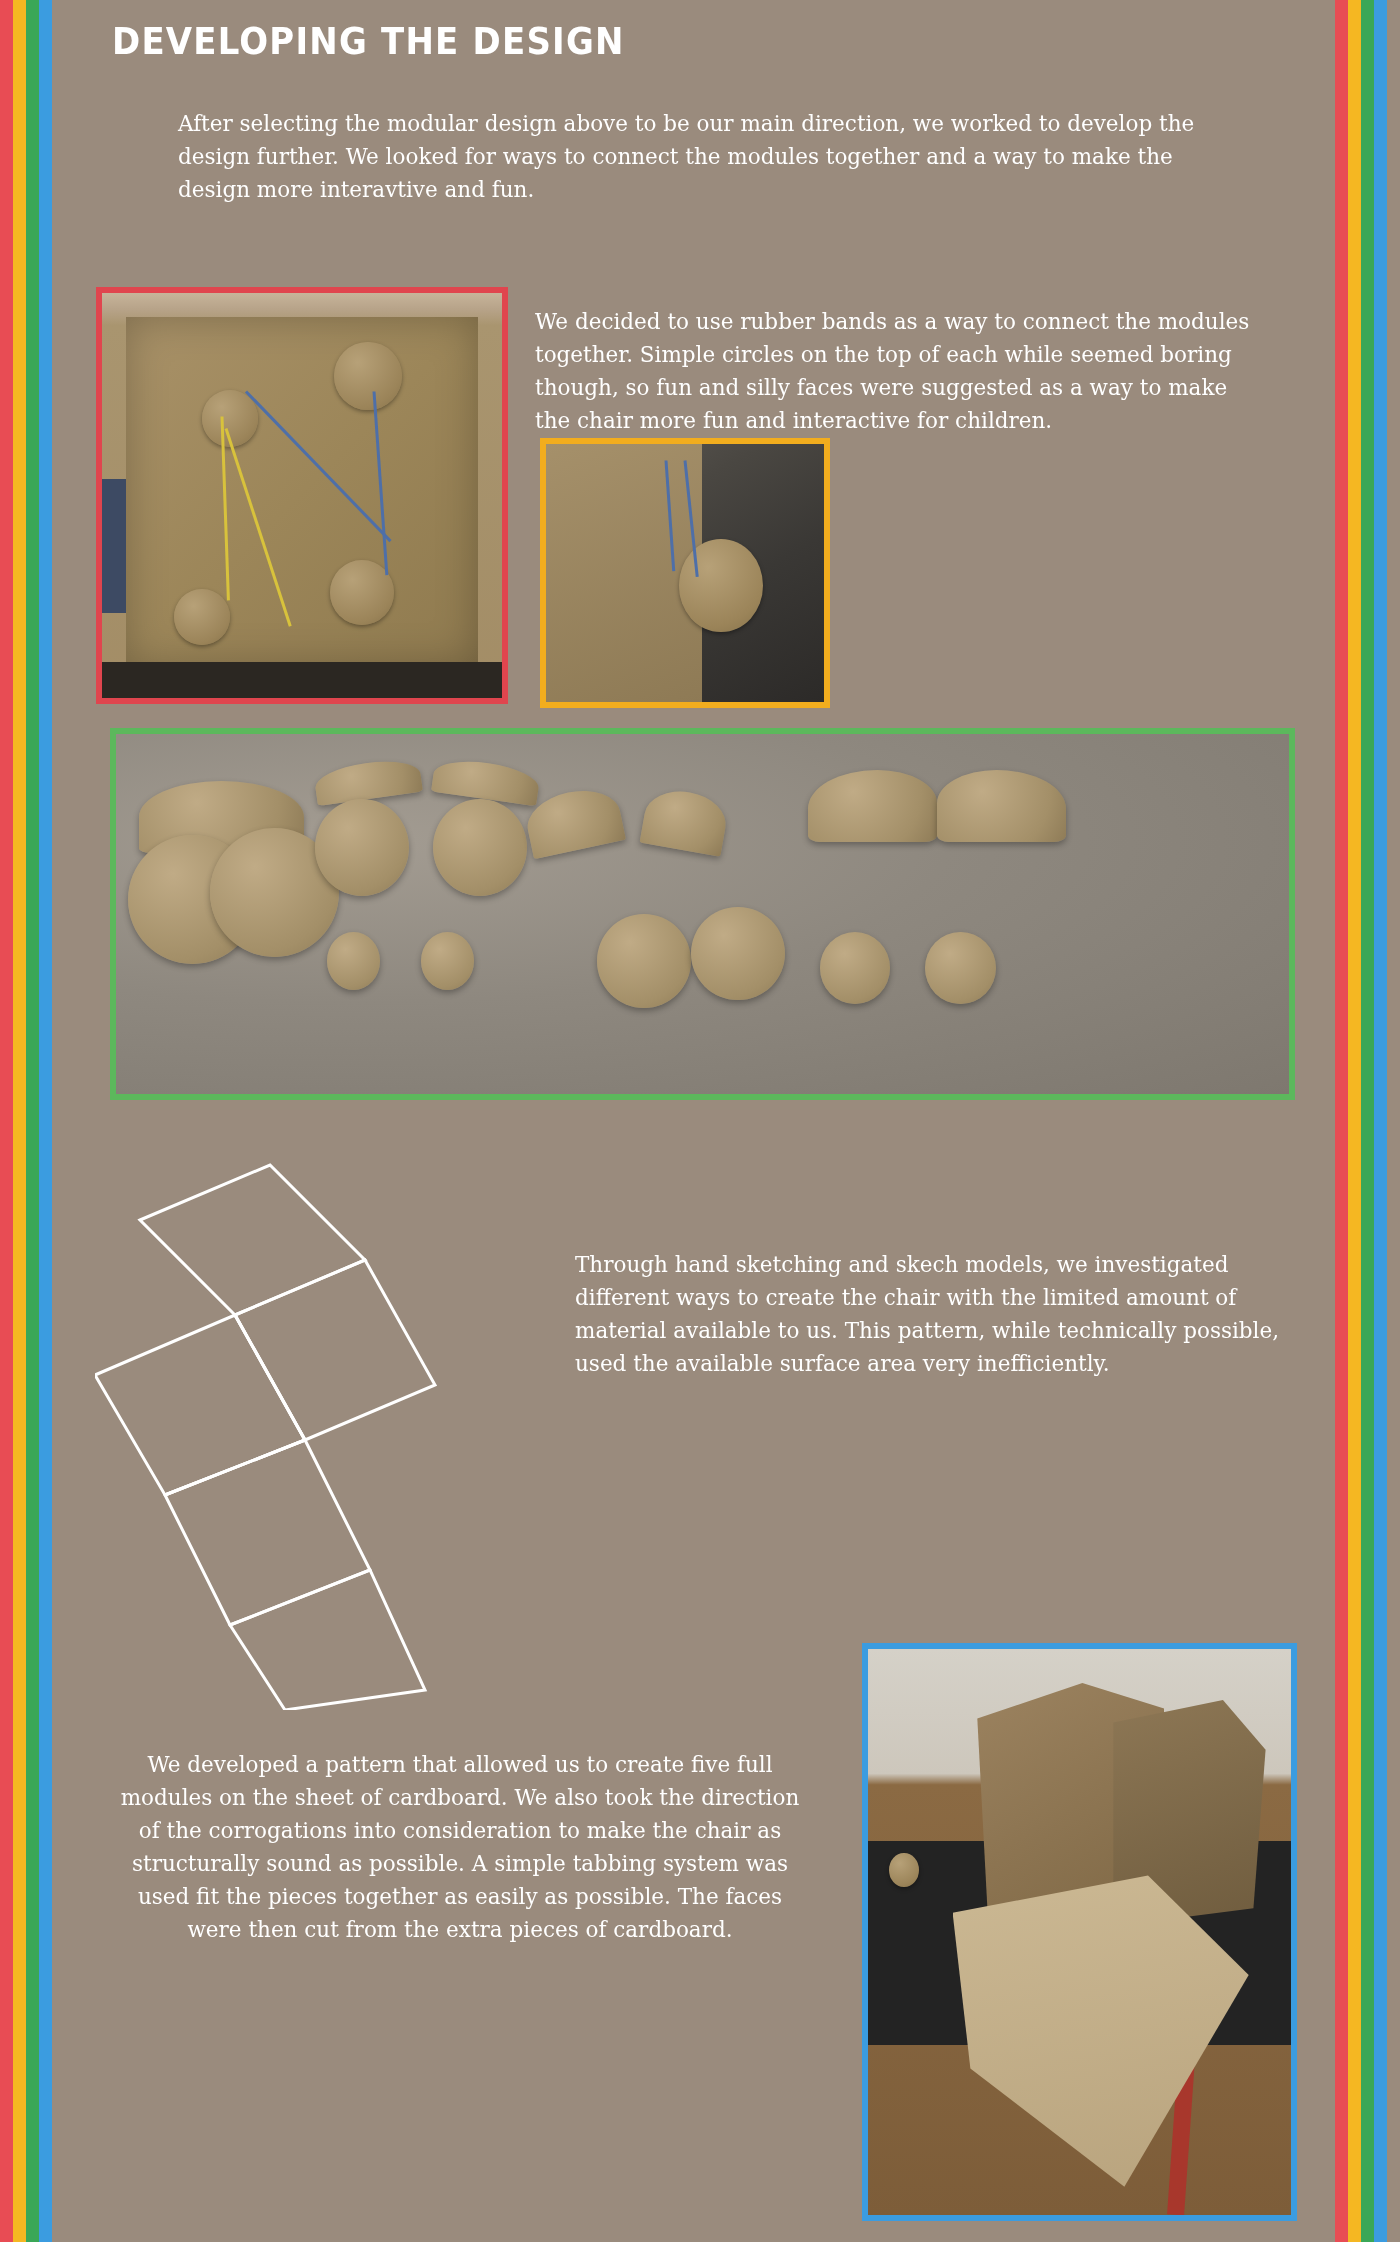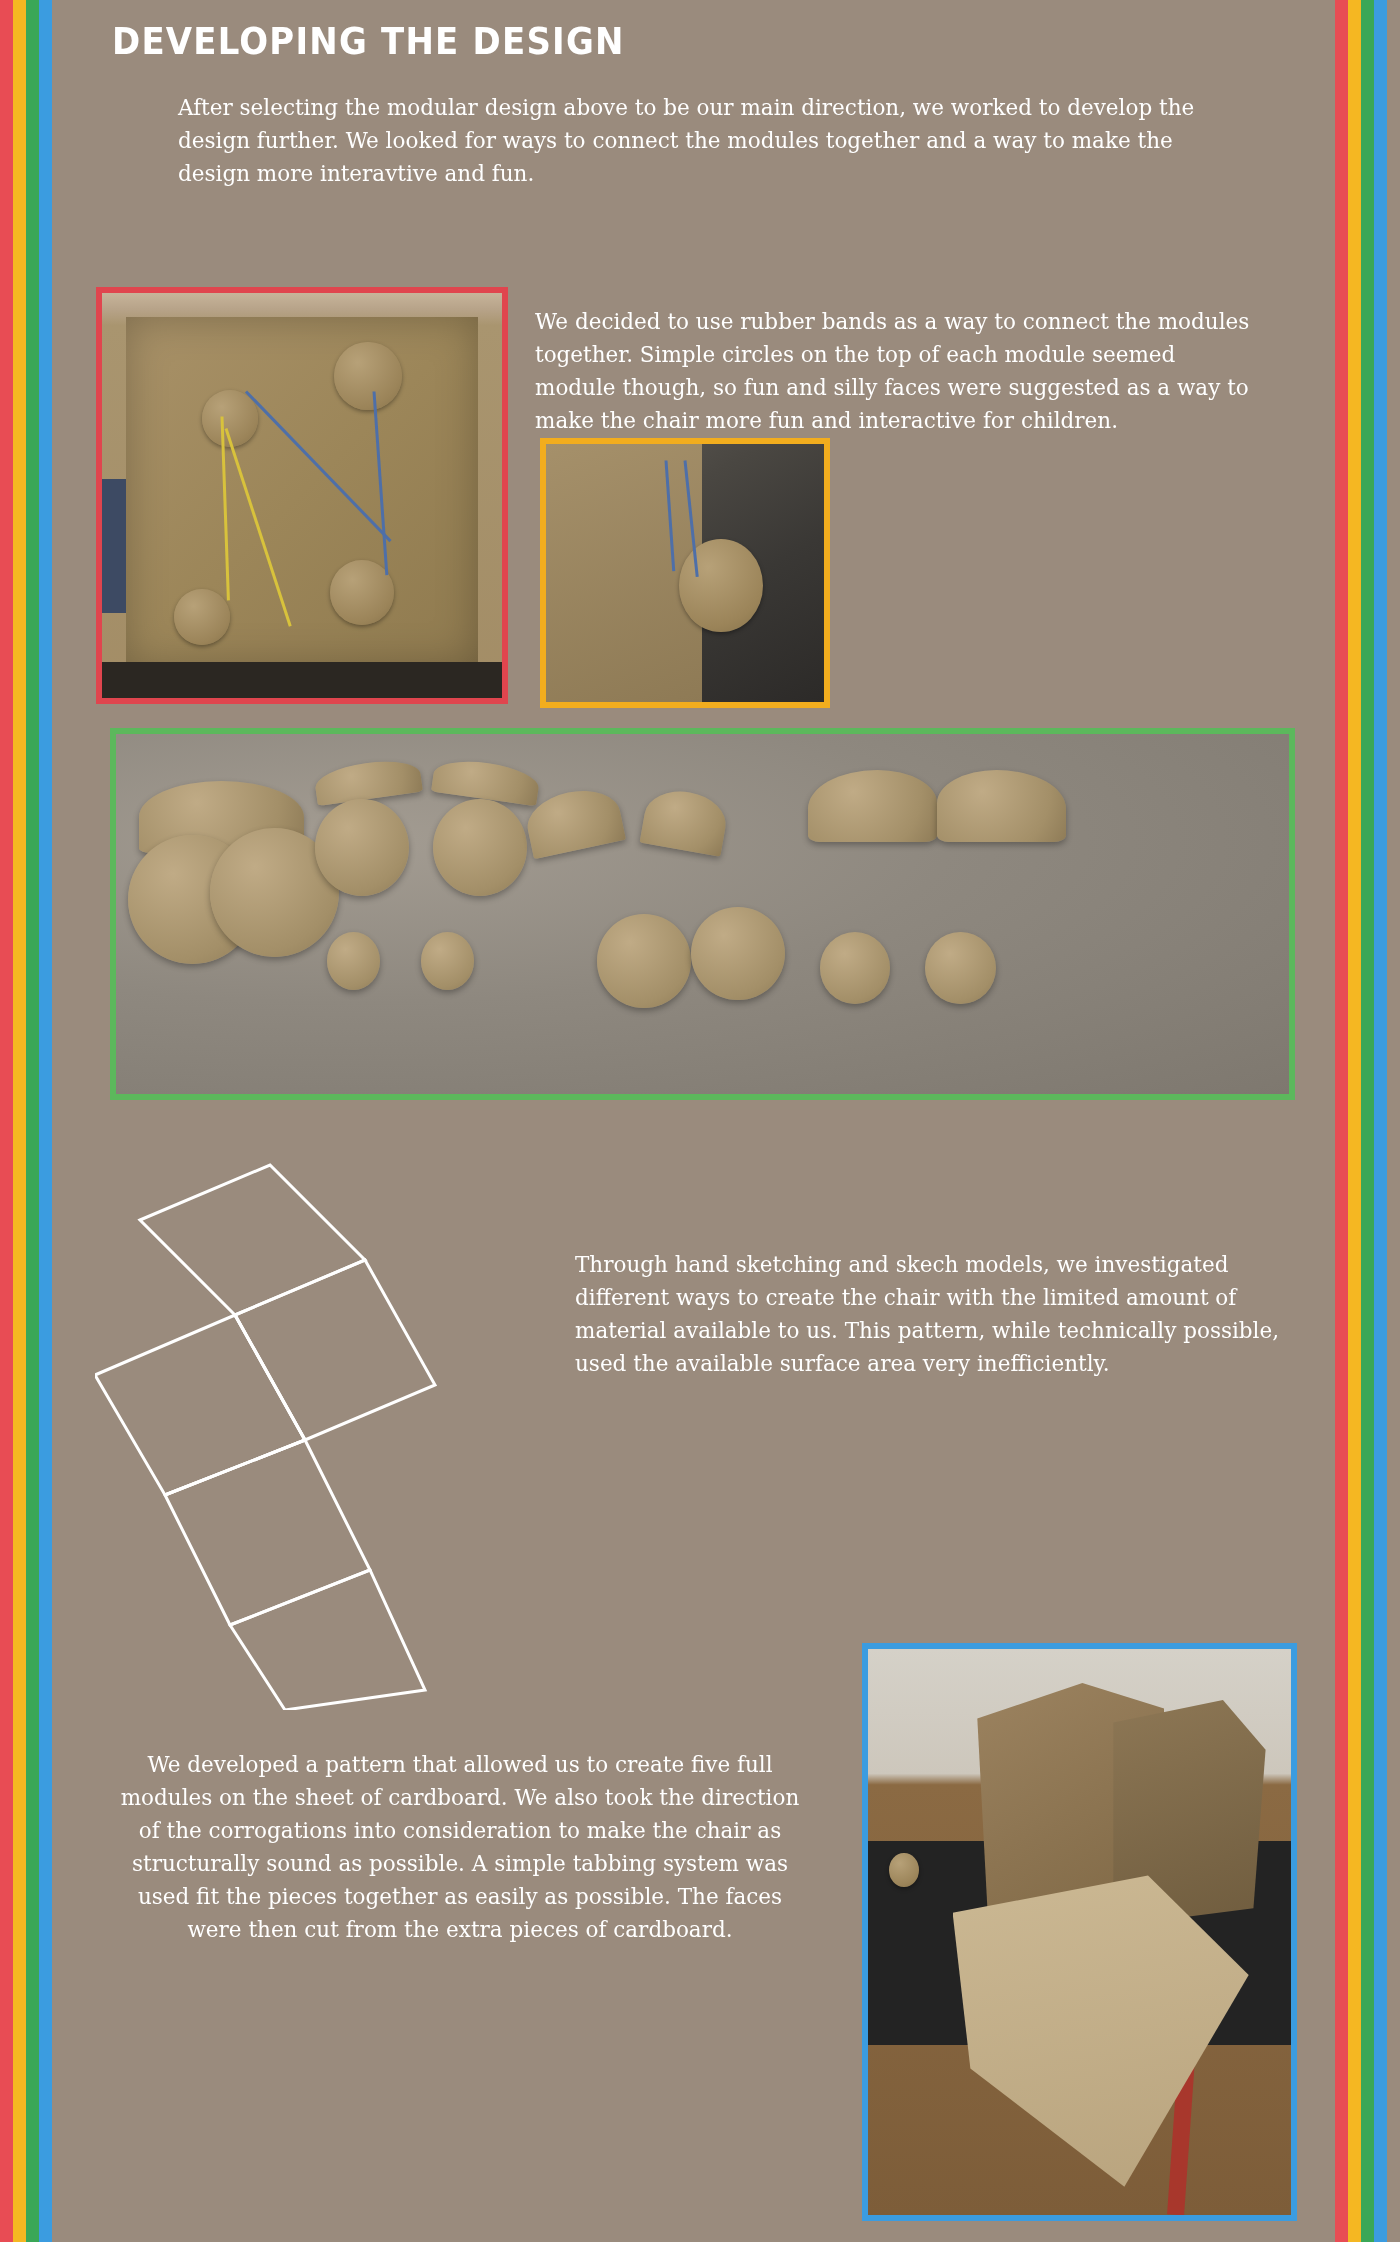--- a/index.html
+++ b/index.html
@@ -53,21 +53,21 @@
     position: absolute;
     color: #ffffff;
     font-family: "DejaVu Serif", serif;
     font-size: 21.5px;
     line-height: 33px;
     white-space: pre-wrap;
   }
 
   #intro-paragraph {
     left: 178px;
-    top: 91px;
+    top: 107px;
     width: 1070px;
   }
 
   #rubber-band-paragraph {
     left: 535px;
     top: 305px;
     width: 720px;
     text-align: left;
   }
 
@@ -240,21 +240,21 @@
     <div class="disc" style="left:18%; top:73%; width:14%; height:14%;"></div>
     <div class="disc" style="left:57%; top:66%; width:16%; height:16%;"></div>
 
     <div class="band yellow" style="left:30%; top:30%; width:46%; transform: rotate(88deg);"></div>
     <div class="band yellow" style="left:31%; top:33%; width:52%; transform: rotate(72deg);"></div>
     <div class="band blue" style="left:36%; top:24%; width:52%; transform: rotate(46deg);"></div>
     <div class="band blue" style="left:68%; top:24%; width:46%; transform: rotate(86deg);"></div>
   </div>
 </div>
 
-<div class="para" id="rubber-band-paragraph">We decided to use rubber bands as a way to connect the modules together. Simple circles on the top of each module seemed module though, so fun and silly faces were suggested as a way to make the chair more fun and interactive for children.</div>
+<div class="para" id="rubber-band-paragraph">We decided to use rubber bands as a way to connect the modules together. Simple circles on the top of each while seemed boring though, so fun and silly faces were suggested as a way to make the chair more fun and interactive for children.</div>
 
 <div class="photo" id="photo-rubberband-closeup">
   <div class="inner">
     <div class="bg"></div>
     <div class="card"></div>
     <div class="disc" style="left:48%; top:37%; width:30%; height:36%;"></div>
     <div class="band blue" style="left:43%; top:6%; width:40%; transform: rotate(86deg);"></div>
     <div class="band blue" style="left:50%; top:6%; width:42%; transform: rotate(84deg);"></div>
   </div>
 </div>

